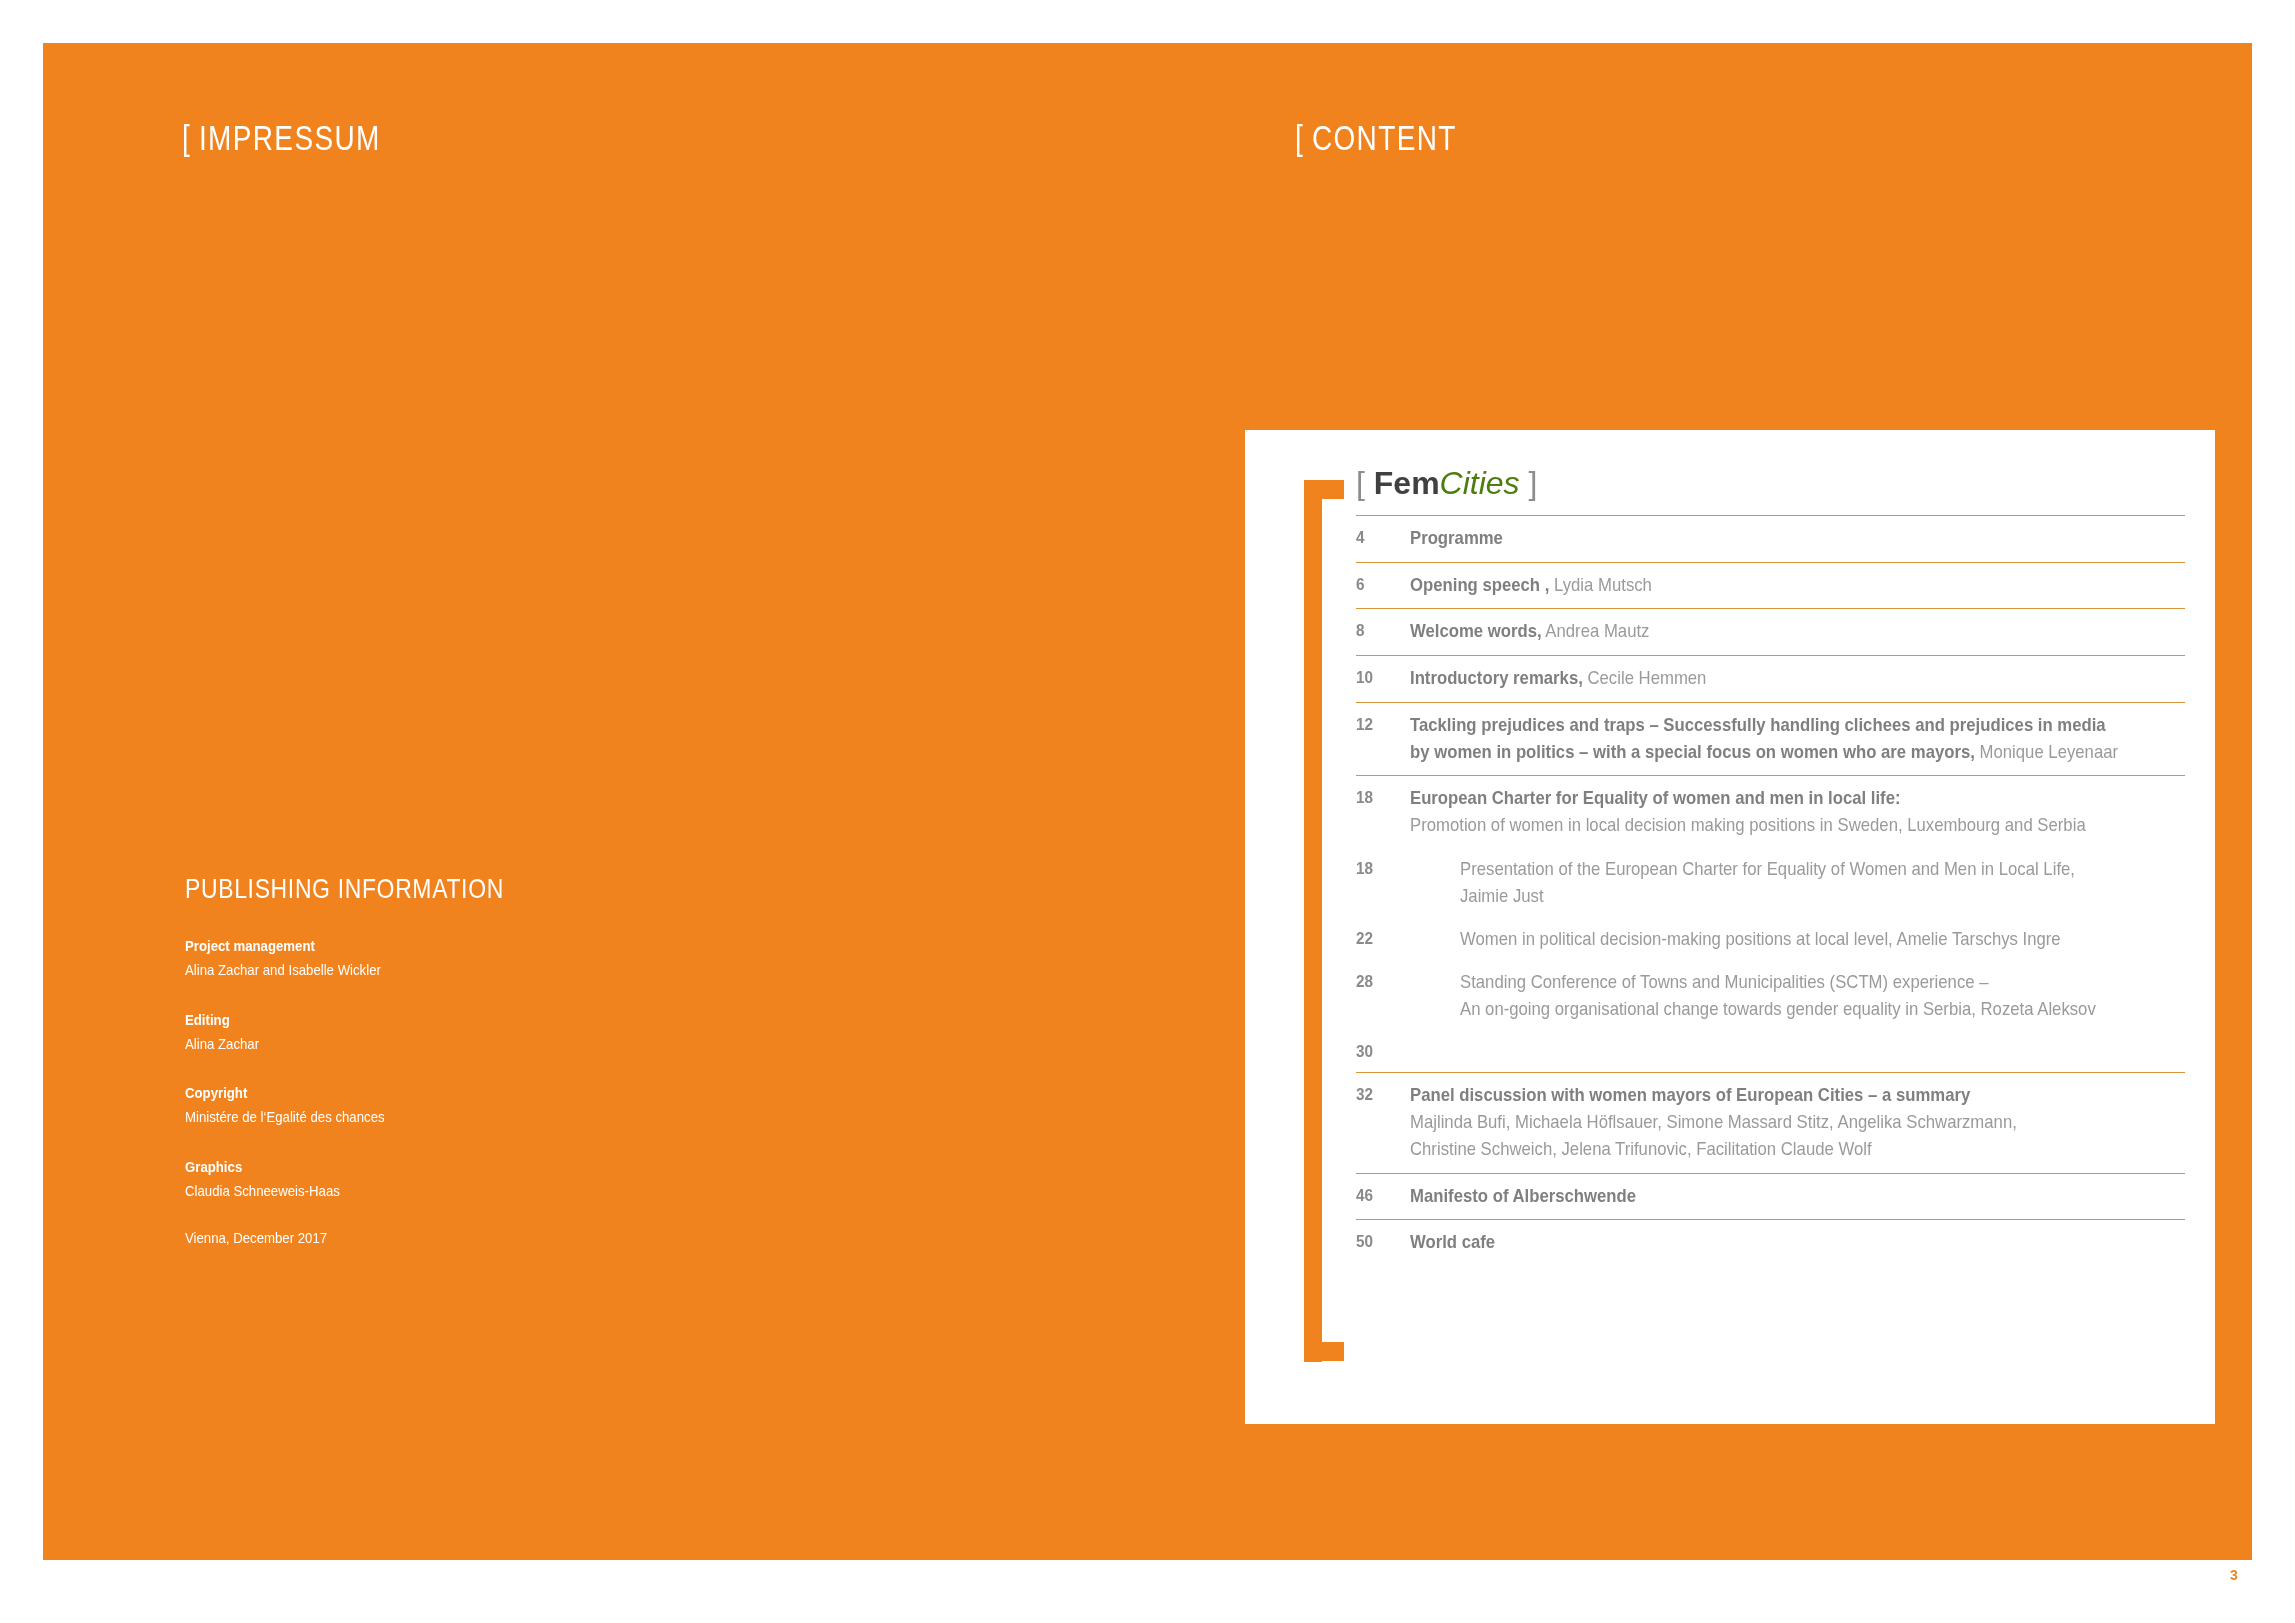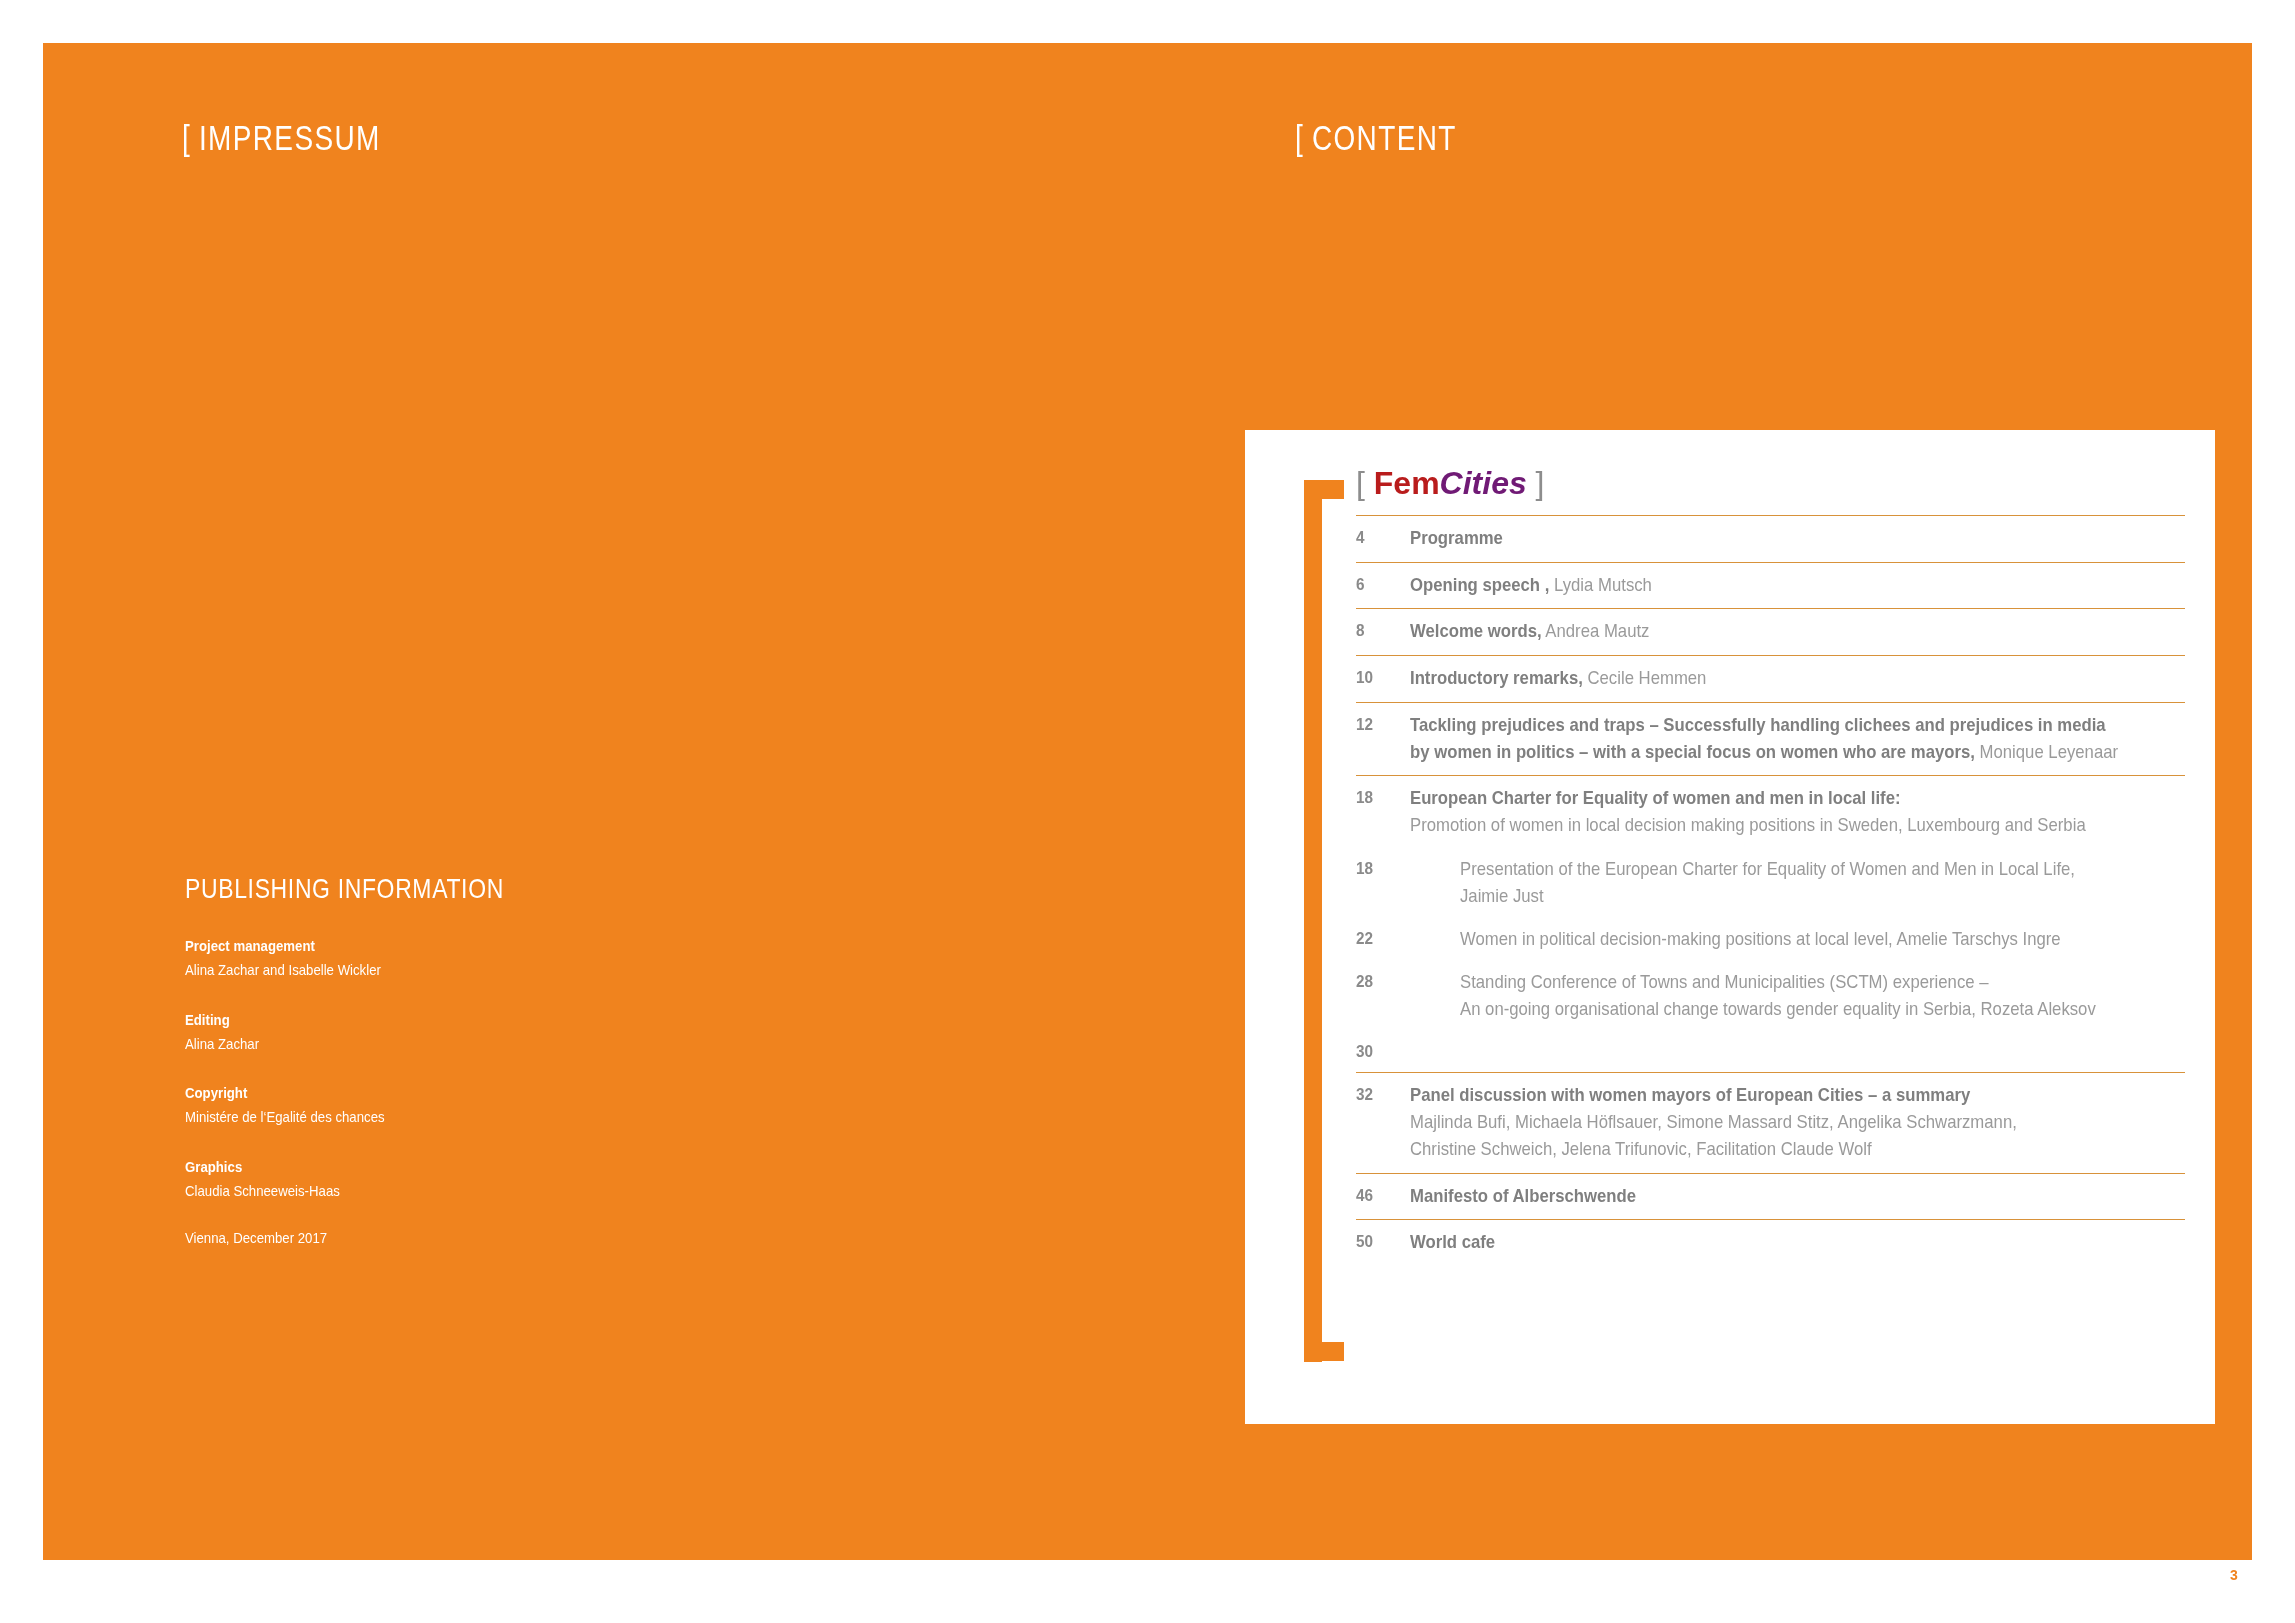--- a/index.html
+++ b/index.html
@@ -126,22 +126,22 @@
   
   .toc-logo {
     position: absolute;
     left: 111px;
     top: 37px;
     font-size: 32px;
     white-space: nowrap;
     line-height: 1;
   }
   .toc-logo .lg-brk { color: #8d8d8d; font-weight: 300; }
-  .toc-logo .lg-fem { color: #b91c1c; font-weight: bold; }
-  .toc-logo .lg-cities { color: #701a75; font-style: italic; font-weight: 700; }
+  .toc-logo .lg-fem { color: #404040; font-weight: bold; }
+  .toc-logo .lg-cities { color: #4d7c0f; font-style: italic; font-weight: 400; }
 
   
   .toc-list {
     position: absolute;
     left: 111px;
     top: 85px;
     width: 829px;
   }
   .toc-group {
     border-top: 1.4px solid #D8923A;

